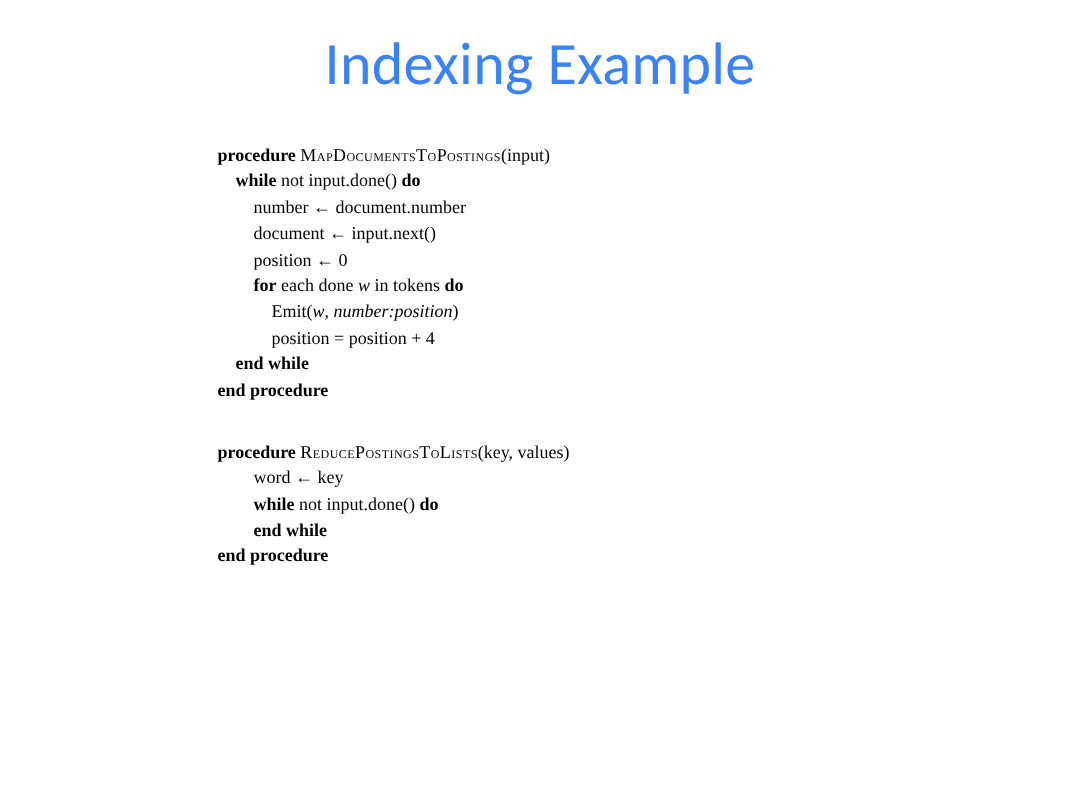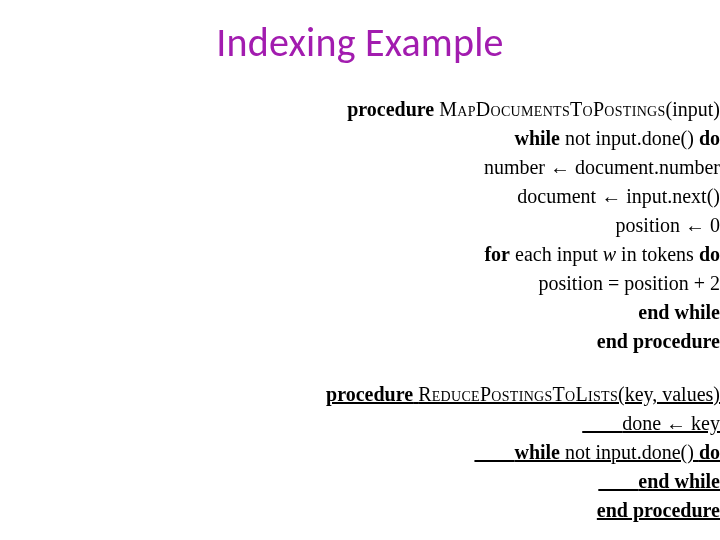--- a/index.html
+++ b/index.html
@@ -16,59 +16,58 @@
     height: 540px;
     position: relative;
     box-sizing: border-box;
   }
   h1.title {
     font-family: "Calibri", "Helvetica Neue", Arial, sans-serif;
     font-weight: 400;
     font-size: 40px;
     text-align: center;
     margin: 18px 0 10px 0;
-    color: #a21caf;
+    color: #3b82f6;
     letter-spacing: 0.2px;
   }
   .algo-block {
     margin-left: 145px;
     margin-top: 28px;
-    font-size: 20px;
+    font-size: 12px;
     line-height: 1.45;
-    text-align: right;
   }
   .algo-block.second {
     margin-top: 24px;
-    text-decoration: underline;
   }
   .line { white-space: pre; }
   .kw { font-weight: bold; }
   .sc { font-variant: small-caps; letter-spacing: 0.3px; }
   .it { font-style: italic; }
 </style>
 </head>
 <body>
 
 <div class="slide">
 
   <h1 class="title">Indexing Example</h1>
 
   <div class="algo-block">
     <div class="line"><span class="kw">procedure</span> <span class="sc">MapDocumentsToPostings</span><span>(input)</span></div>
     <div class="line">    <span class="kw">while</span> <span>not input.done() </span><span class="kw">do</span></div>
     <div class="line">        <span>number ← document.number</span></div>
     <div class="line">        <span>document ← input.next()</span></div>
     <div class="line">        <span>position ← 0</span></div>
-    <div class="line">        <span class="kw">for</span> <span>each input </span><span class="it">w</span><span> in tokens </span><span class="kw">do</span></div>
-    <div class="line">            <span>position = position + 2</span></div>
+    <div class="line">        <span class="kw">for</span> <span>each done </span><span class="it">w</span><span> in tokens </span><span class="kw">do</span></div>
+    <div class="line">            <span>Emit(</span><span class="it">w</span><span>, </span><span class="it">number:position</span><span>)</span></div>
+    <div class="line">            <span>position = position + 4</span></div>
     <div class="line">    <span class="kw">end while</span></div>
     <div class="line"><span class="kw">end procedure</span></div>
   </div>
 
   <div class="algo-block second">
     <div class="line"><span class="kw">procedure</span> <span class="sc">ReducePostingsToLists</span><span>(key, values)</span></div>
-    <div class="line">        <span>done ← key</span></div>
+    <div class="line">        <span>word ← key</span></div>
     <div class="line">        <span class="kw">while</span> <span>not input.done() </span><span class="kw">do</span></div>
     <div class="line">        <span class="kw">end while</span></div>
     <div class="line"><span class="kw">end procedure</span></div>
   </div>
 
 </div>
 
 </body></html>

